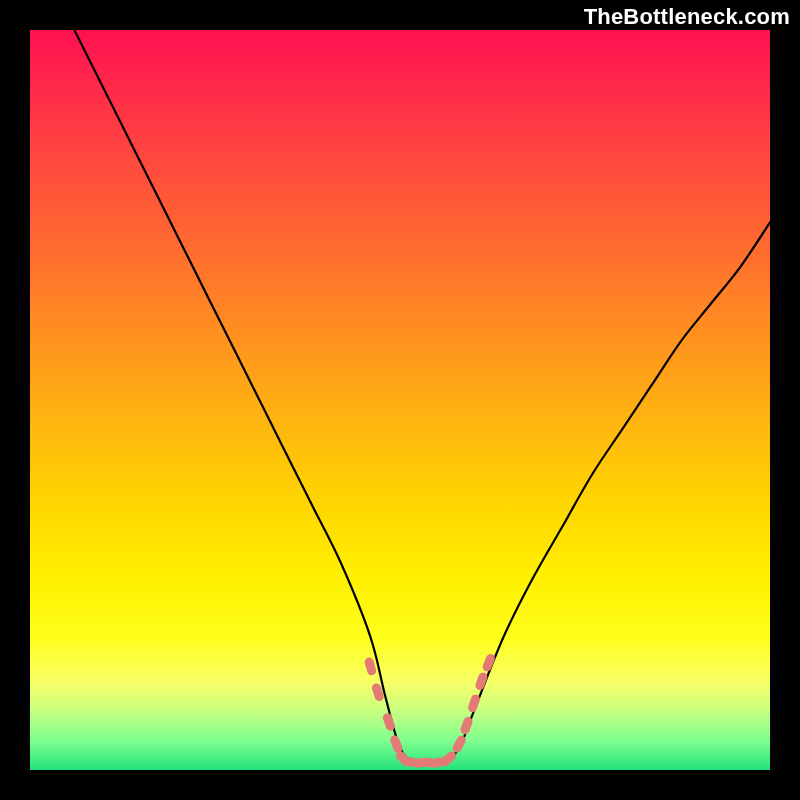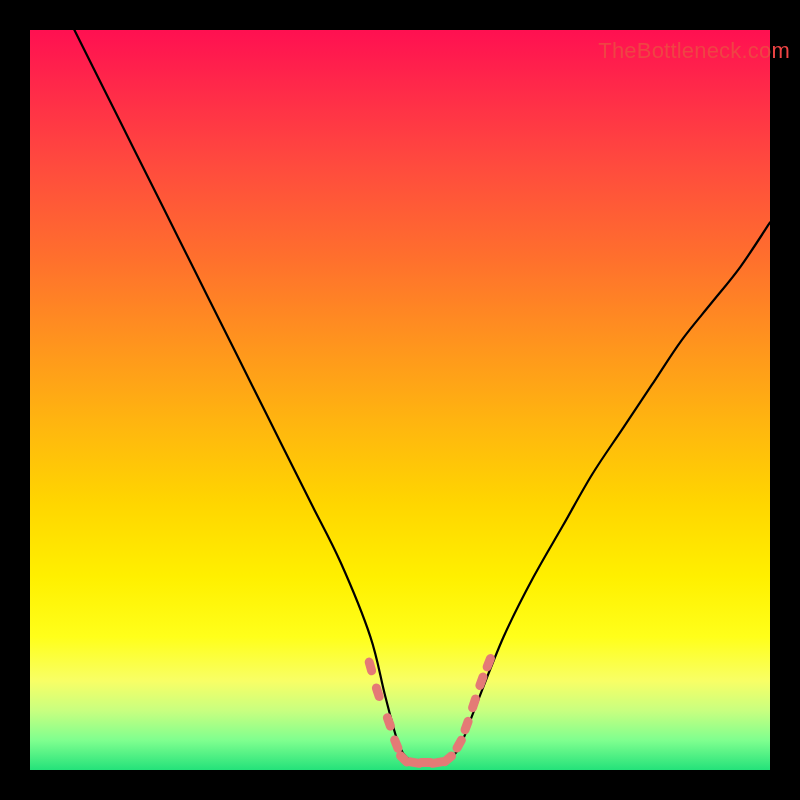--- a/index.html
+++ b/index.html
@@ -40,26 +40,25 @@
       #f8ff66 88%,
       #c8ff80 92%,
       #7fff8f 96%,
       #24e27a 100%
     );
   }
   .watermark {
     position: absolute;
     top: 4px;
     right: 10px;
-    color: #ef4444;
+    color: #ffffff;
     font-size: 22px;
-    font-weight: 400;
+    font-weight: 700;
     letter-spacing: 0.2px;
     user-select: none;
-    margin-top: 34px;
   }
   svg.overlay {
     position: absolute;
     top: 30px;
     left: 30px;
     width: 740px;
     height: 740px;
     overflow: visible;
   }
   .curve {

